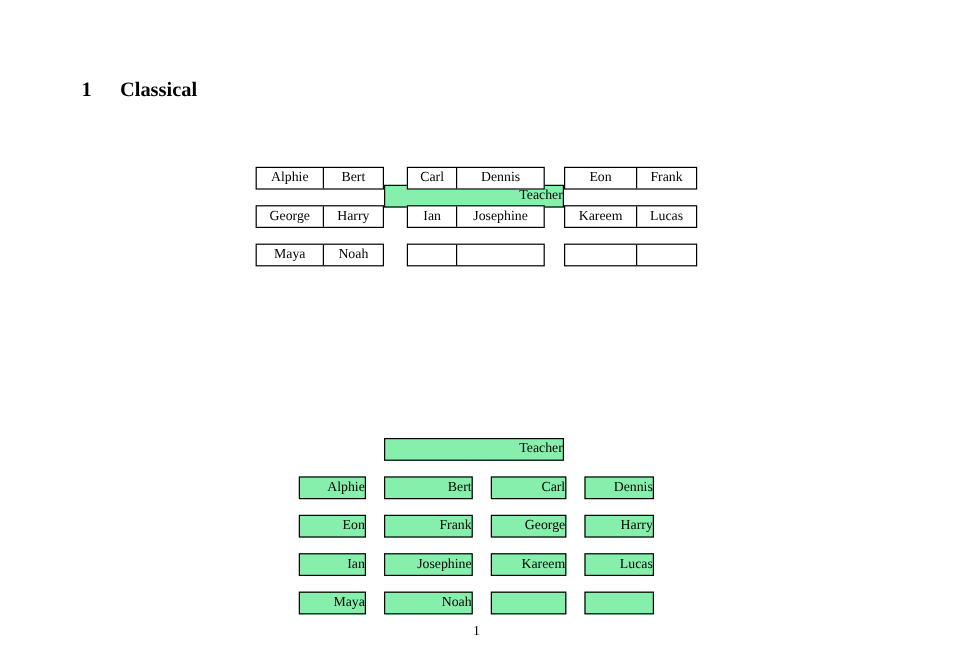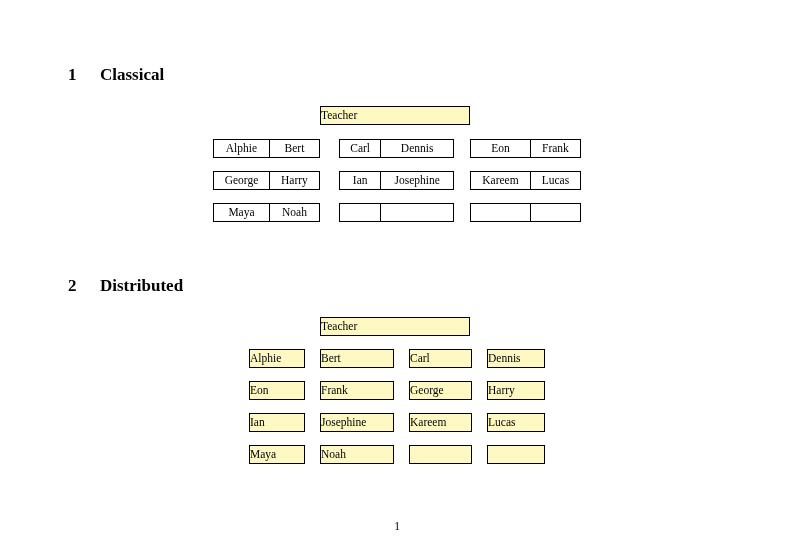--- a/index.html
+++ b/index.html
@@ -40,27 +40,28 @@
     display: inline-block;
   }
   #heading-classical { top: 66px; }
   #heading-distributed { top: 277px; }
 
   
   .box {
     position: absolute;
     box-sizing: border-box;
     border: 1px solid #000000;
-    background: #fef9c3;
+    background: #86efac;
     height: 19px;
     line-height: 17px;
-    text-align: left;
+    text-align: right;
     font-size: 11.5px;
     white-space: nowrap;
     overflow: hidden;
+    margin-top: 48px;
   }
 
   
   .group {
     position: absolute;
     box-sizing: border-box;
     border: 1px solid #000000;
     background: #ffffff;
     height: 19px;
     display: flex;
@@ -166,23 +167,20 @@
   </div>
   <div class="group grp-right row-c2">
     <div class="cell">Kareem</div>
     <div class="cell">Lucas</div>
   </div>
   <div class="group grp-right row-c3">
     <div class="cell"></div>
     <div class="cell"></div>
   </div>
 
-  <div class="section-heading" id="heading-distributed">
-    <span class="sec-num">2</span><span class="sec-title">Distributed</span>
-  </div>
 
   <div class="box teacher-box" id="teacher-distributed">Teacher</div>
 
   <div class="box col-1 row-d1">Alphie</div>
   <div class="box col-2 row-d1">Bert</div>
   <div class="box col-3 row-d1">Carl</div>
   <div class="box col-4 row-d1">Dennis</div>
 
   <div class="box col-1 row-d2">Eon</div>
   <div class="box col-2 row-d2">Frank</div>

